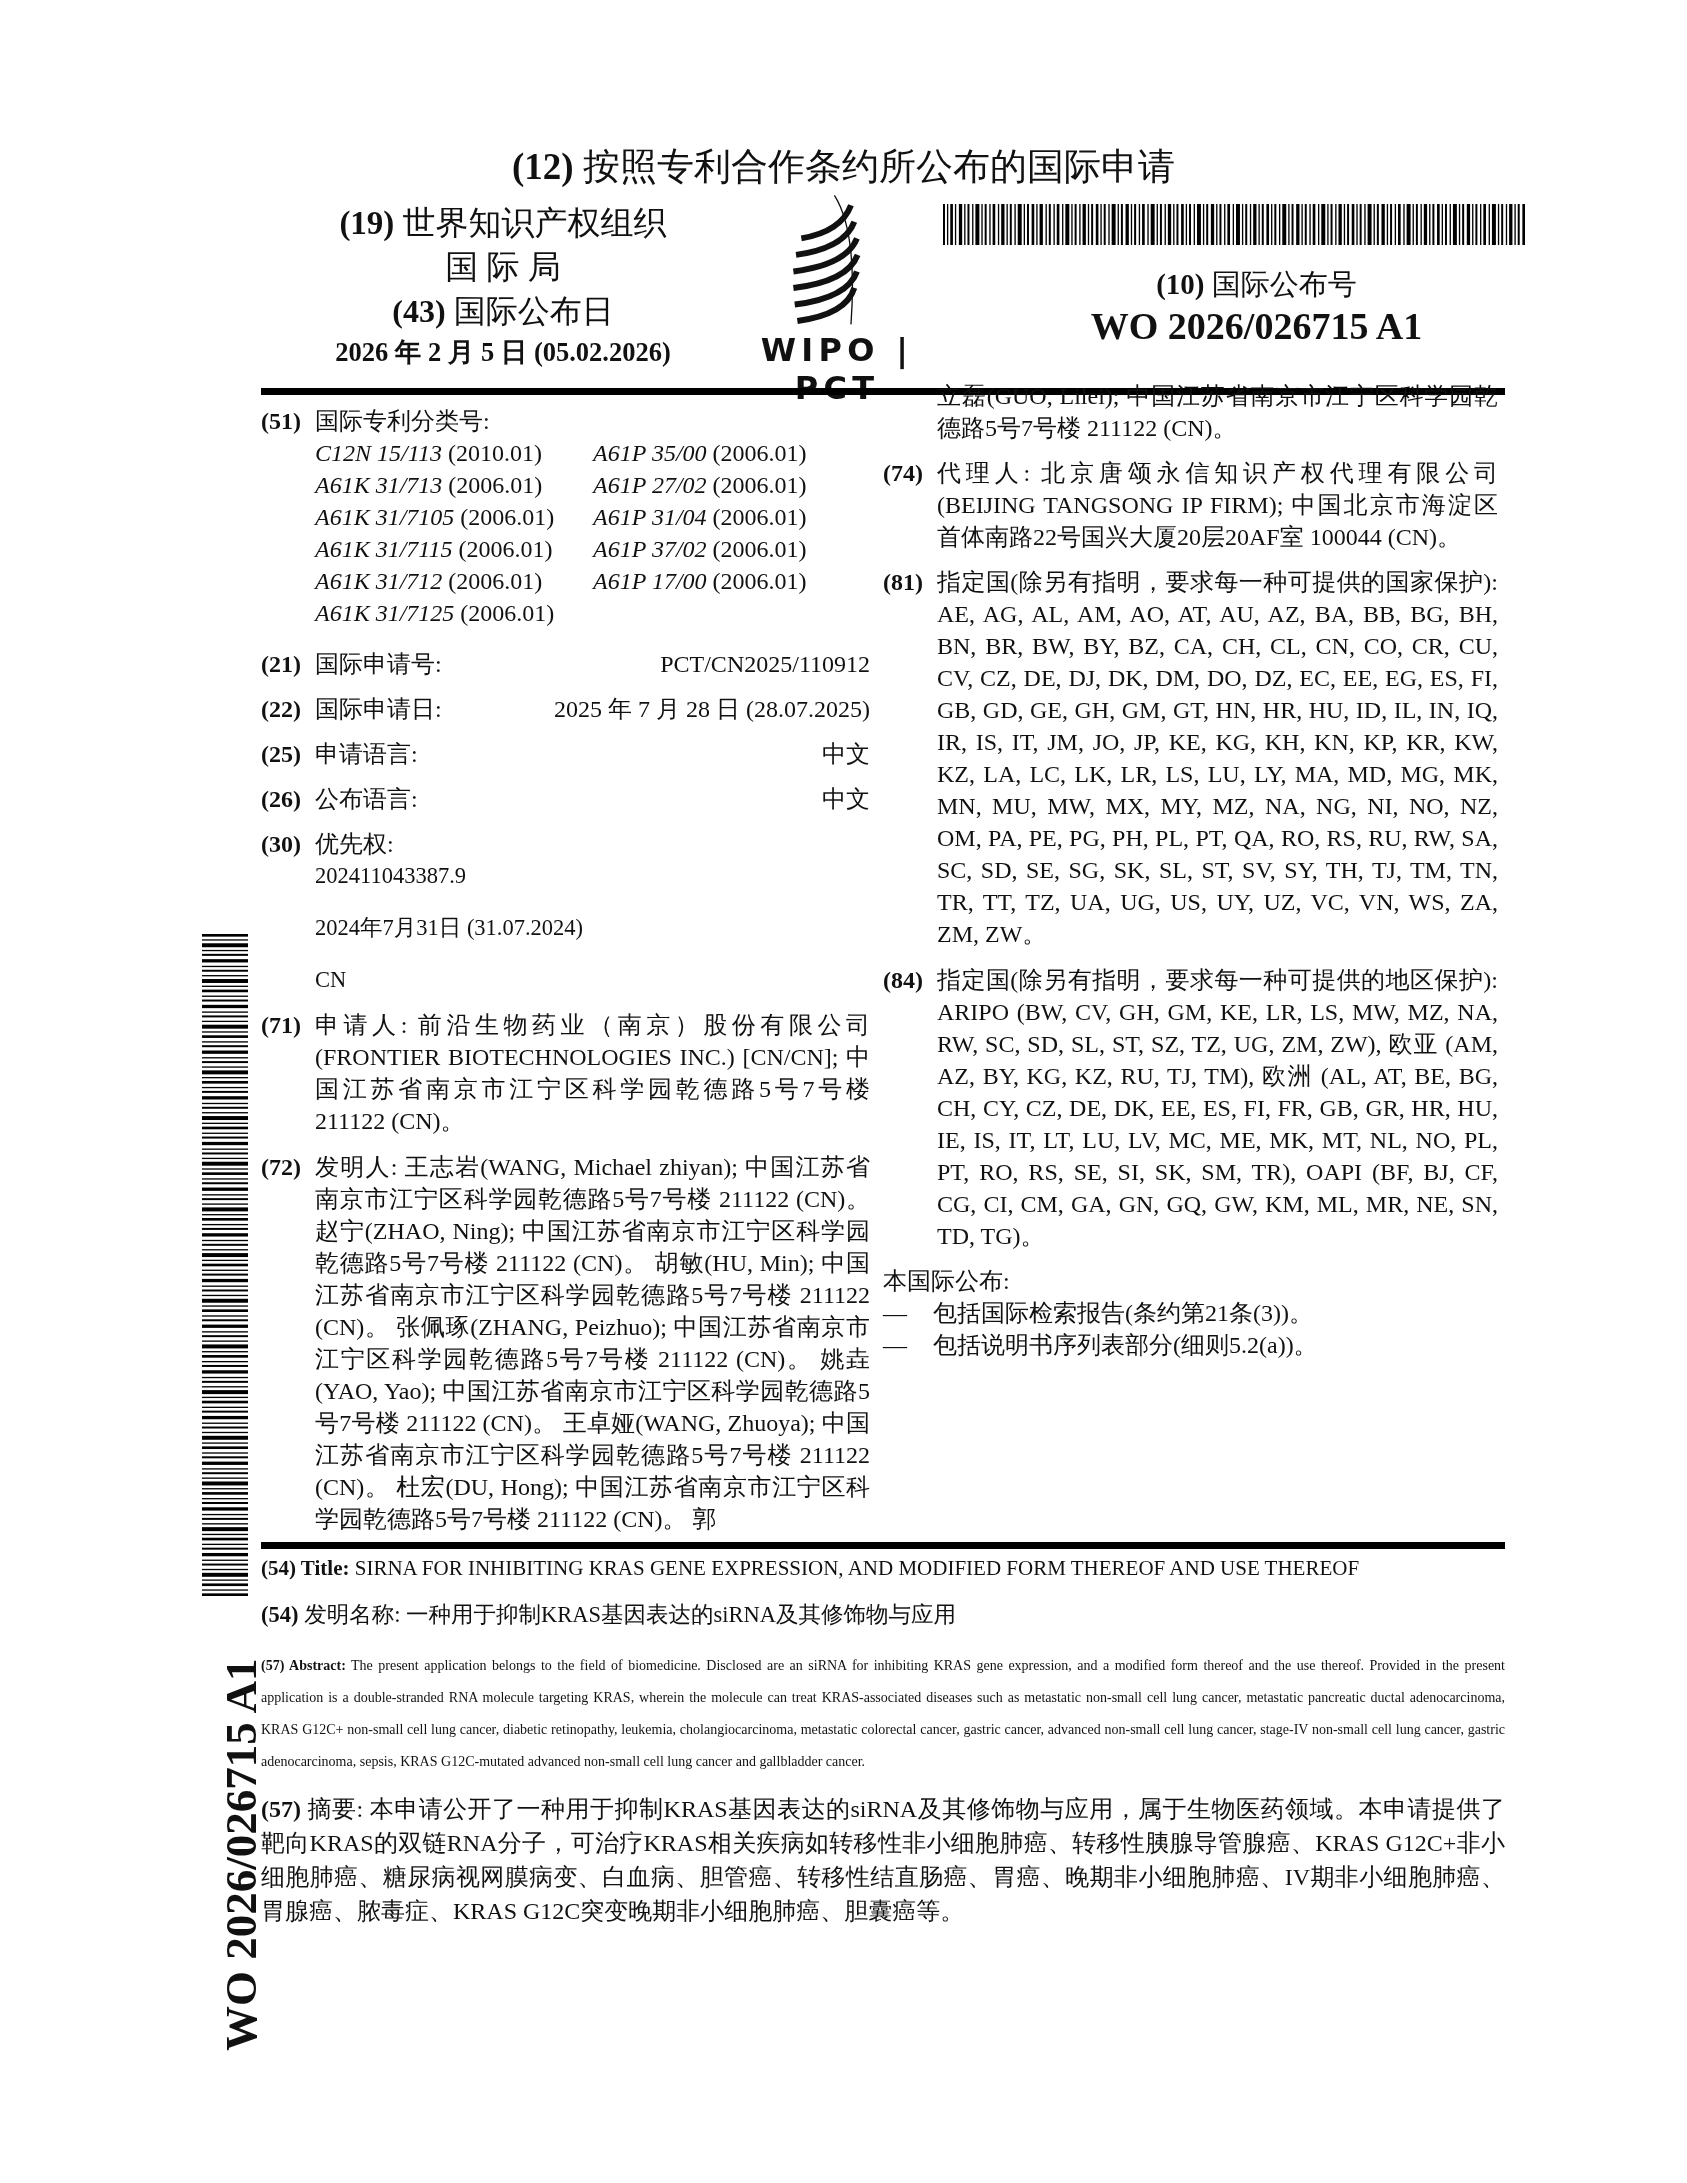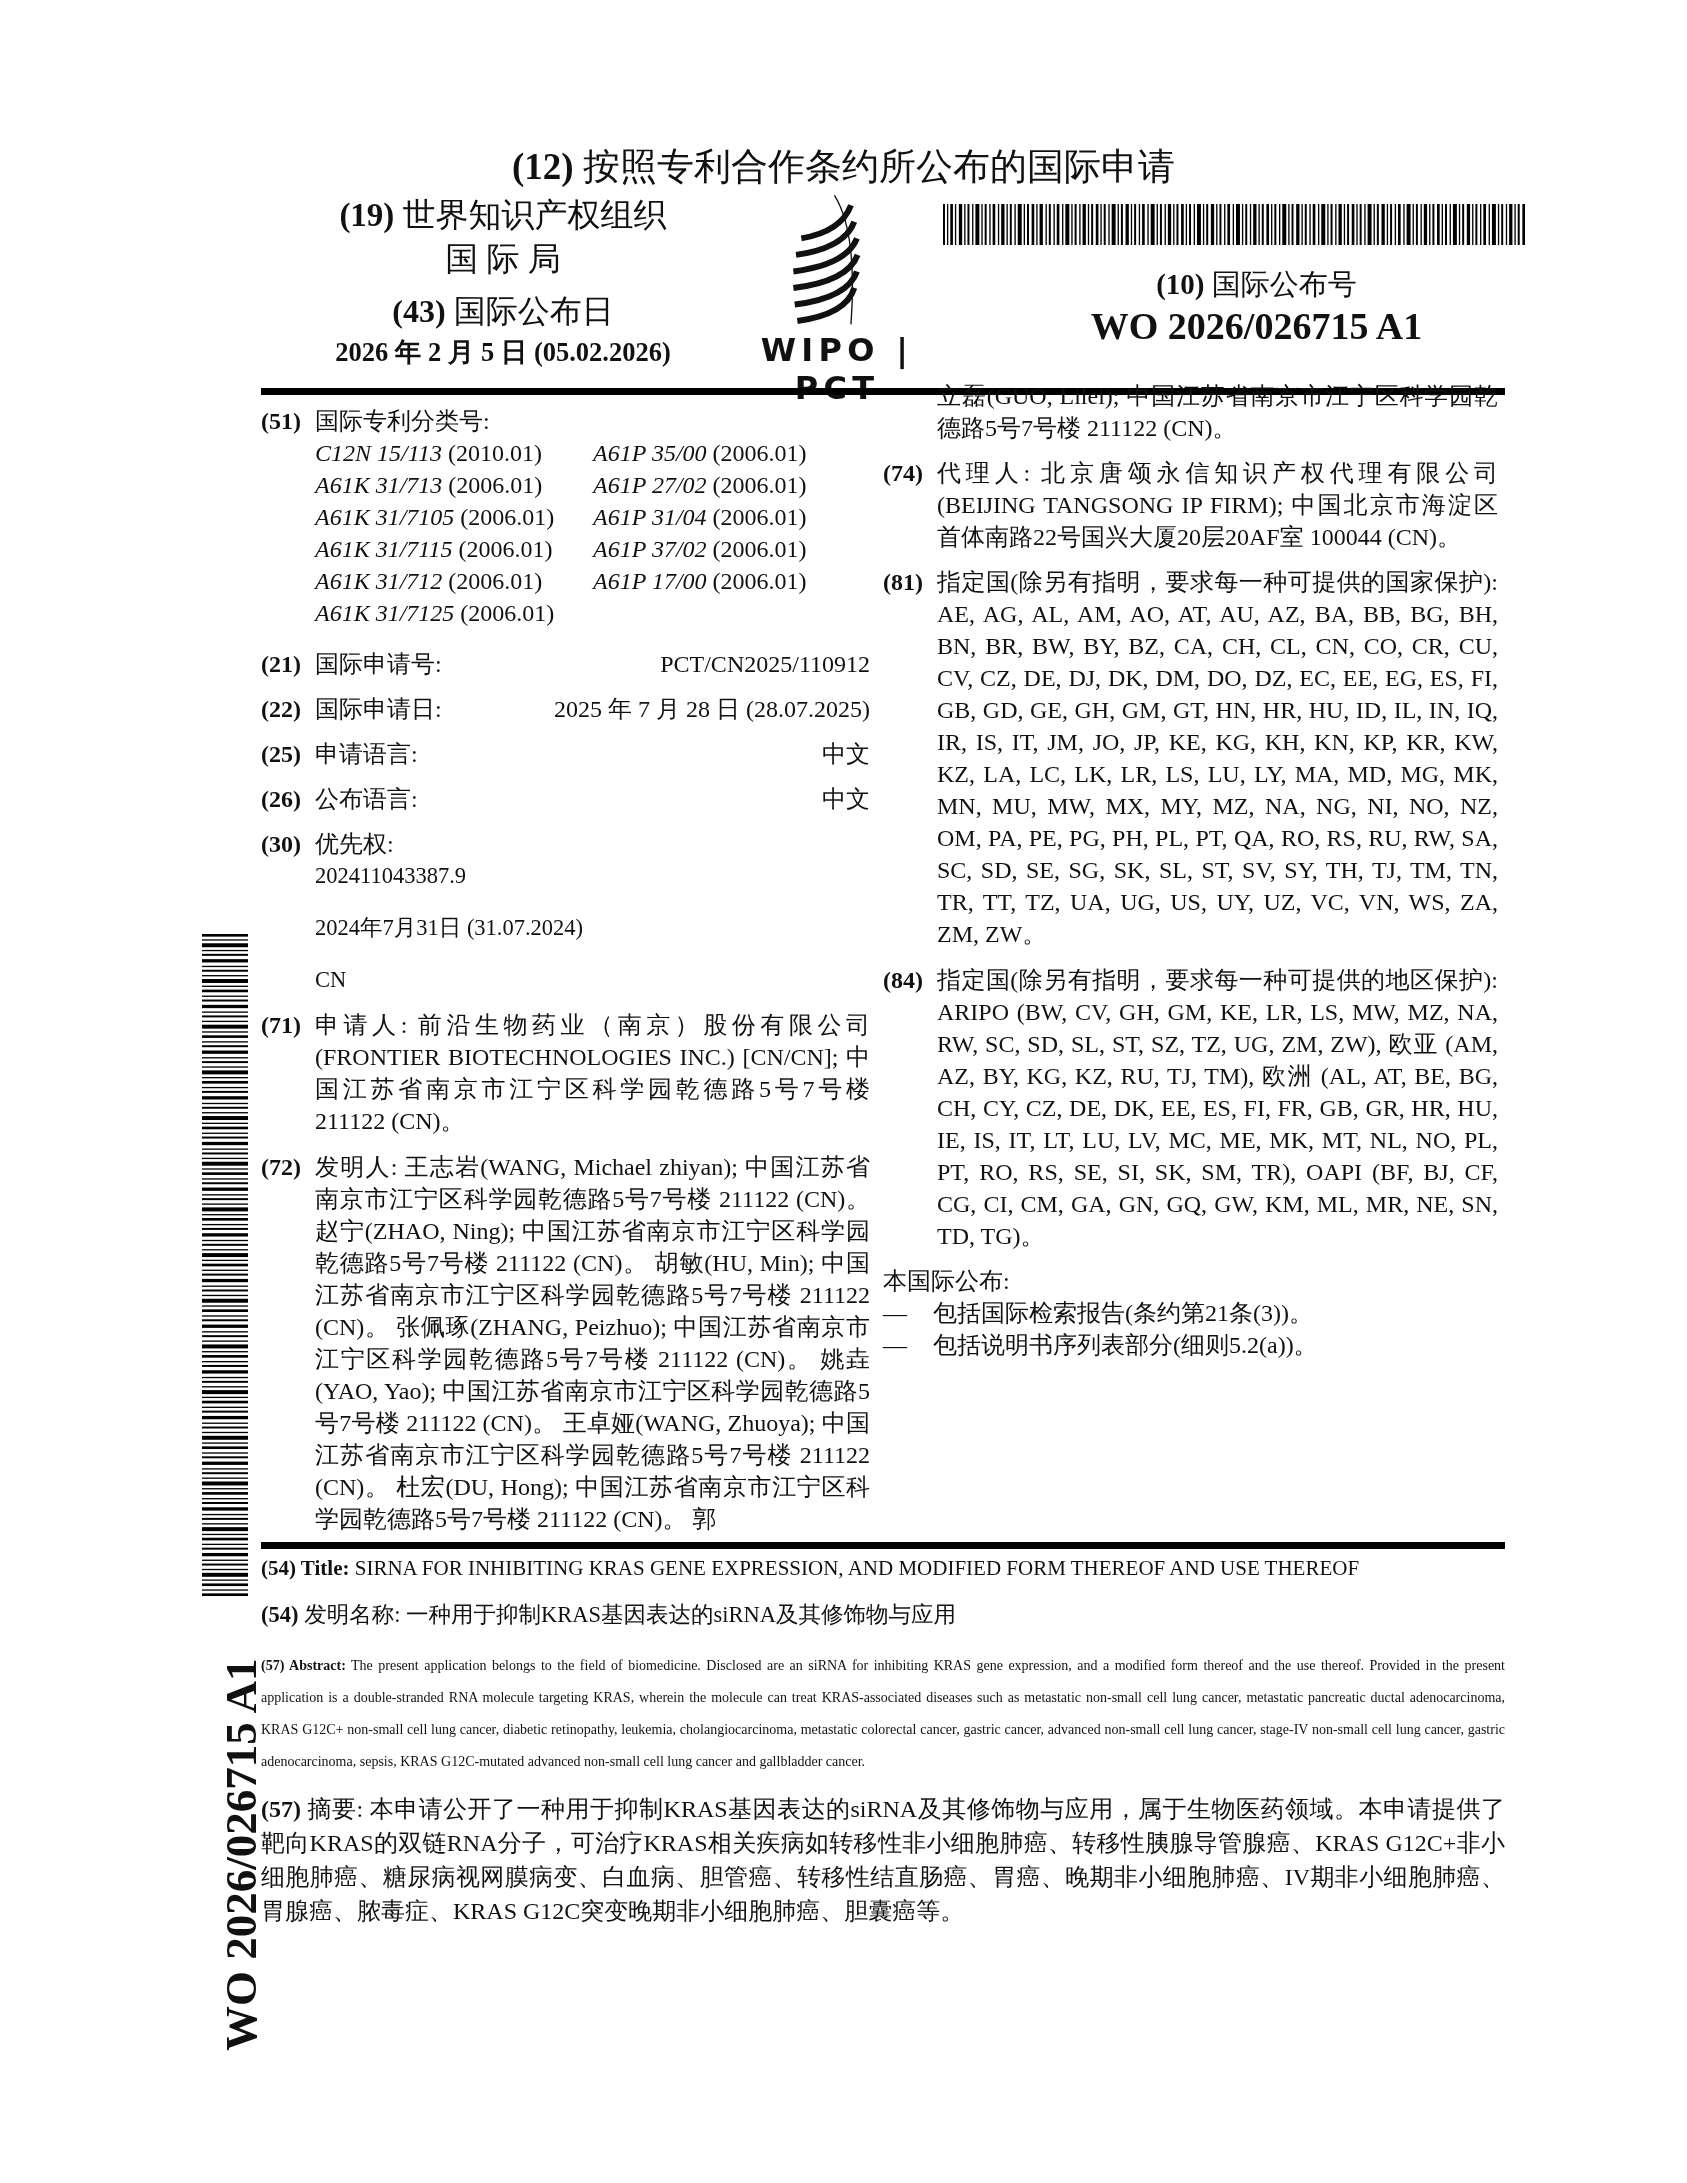--- a/index.html
+++ b/index.html
@@ -2,21 +2,21 @@
 <html style="font-size:10.6px"><head>
 <meta charset="utf-8">
 <style>
   html, body { margin:0; padding:0; background:#ffffff; }
   body { width:1687px; height:2183px; position:relative; overflow:hidden;
          font-family:"Liberation Serif","DejaVu Serif",serif; color:#111; }
   .abs { position:absolute; }
   .b { font-weight:bold; }
   
   .h12 { left:0; width:1687px; top:142px; text-align:center; font-size:37px; }
-  .h19 { left:311px; width:384px; top:193px; text-align:center; font-size:33px; line-height:44px; }
+  .h19 { left:311px; width:384px; top:201px; text-align:center; font-size:33px; line-height:44px; }
   .h43 { left:311px; width:384px; top:291px; text-align:center; font-size:32px; line-height:41px; }
   .h43 .date { font-weight:bold; font-size:26.5px; }
   .logo { left:728px; top:192px; width:218px; height:192px; }
   .logo-rings { position:absolute; left:60px; top:0; width:73px; height:139px; }
   .logo-text { position:absolute; left:0; top:139px; width:218px; text-align:center;
                font-family:"DejaVu Sans","Liberation Sans",sans-serif; font-size:32px;
                font-weight:bold; letter-spacing:5.3px; }
   .barcode-h { left:943px; top:204px; width:582px; height:41px; }
   .h10 { left:992px; width:529px; top:265px; text-align:center; font-size:29px; }
   .pubno { left:992px; width:529px; top:304px; text-align:center; font-size:38px; font-weight:bold; }

